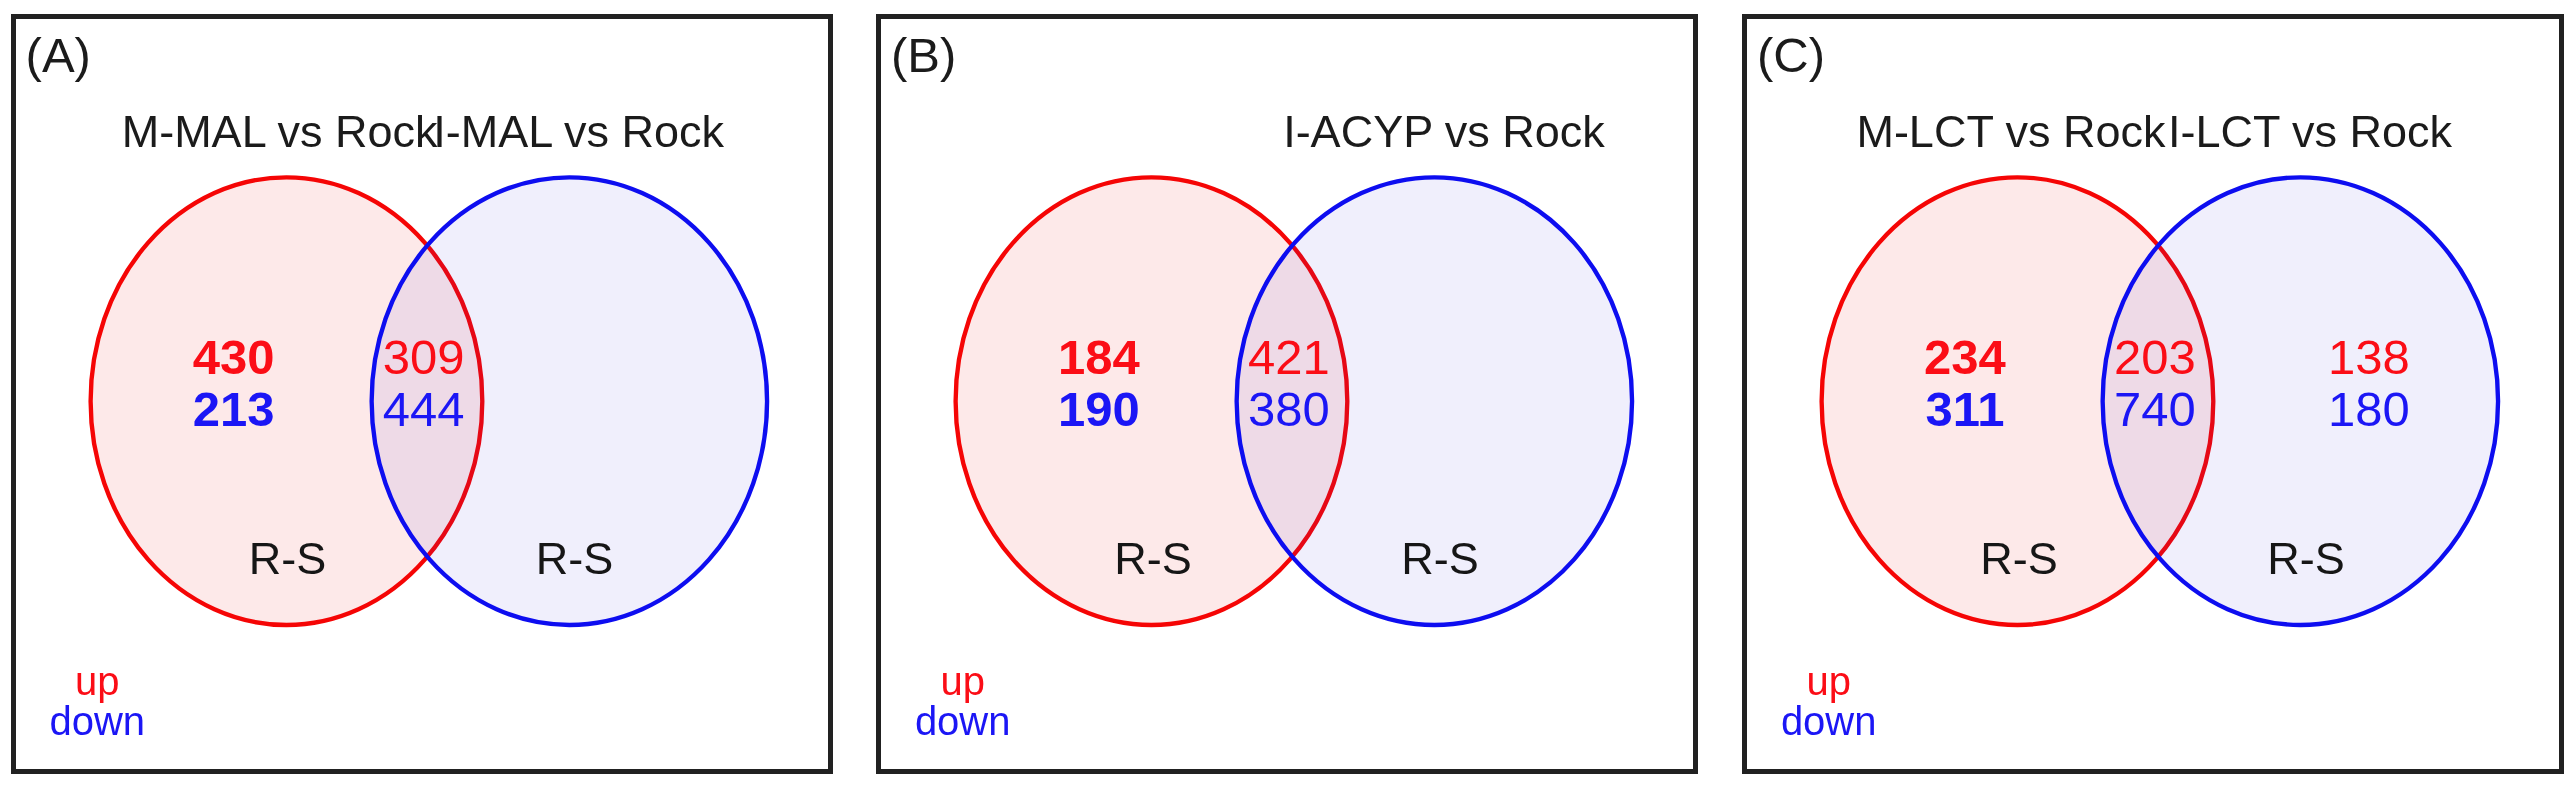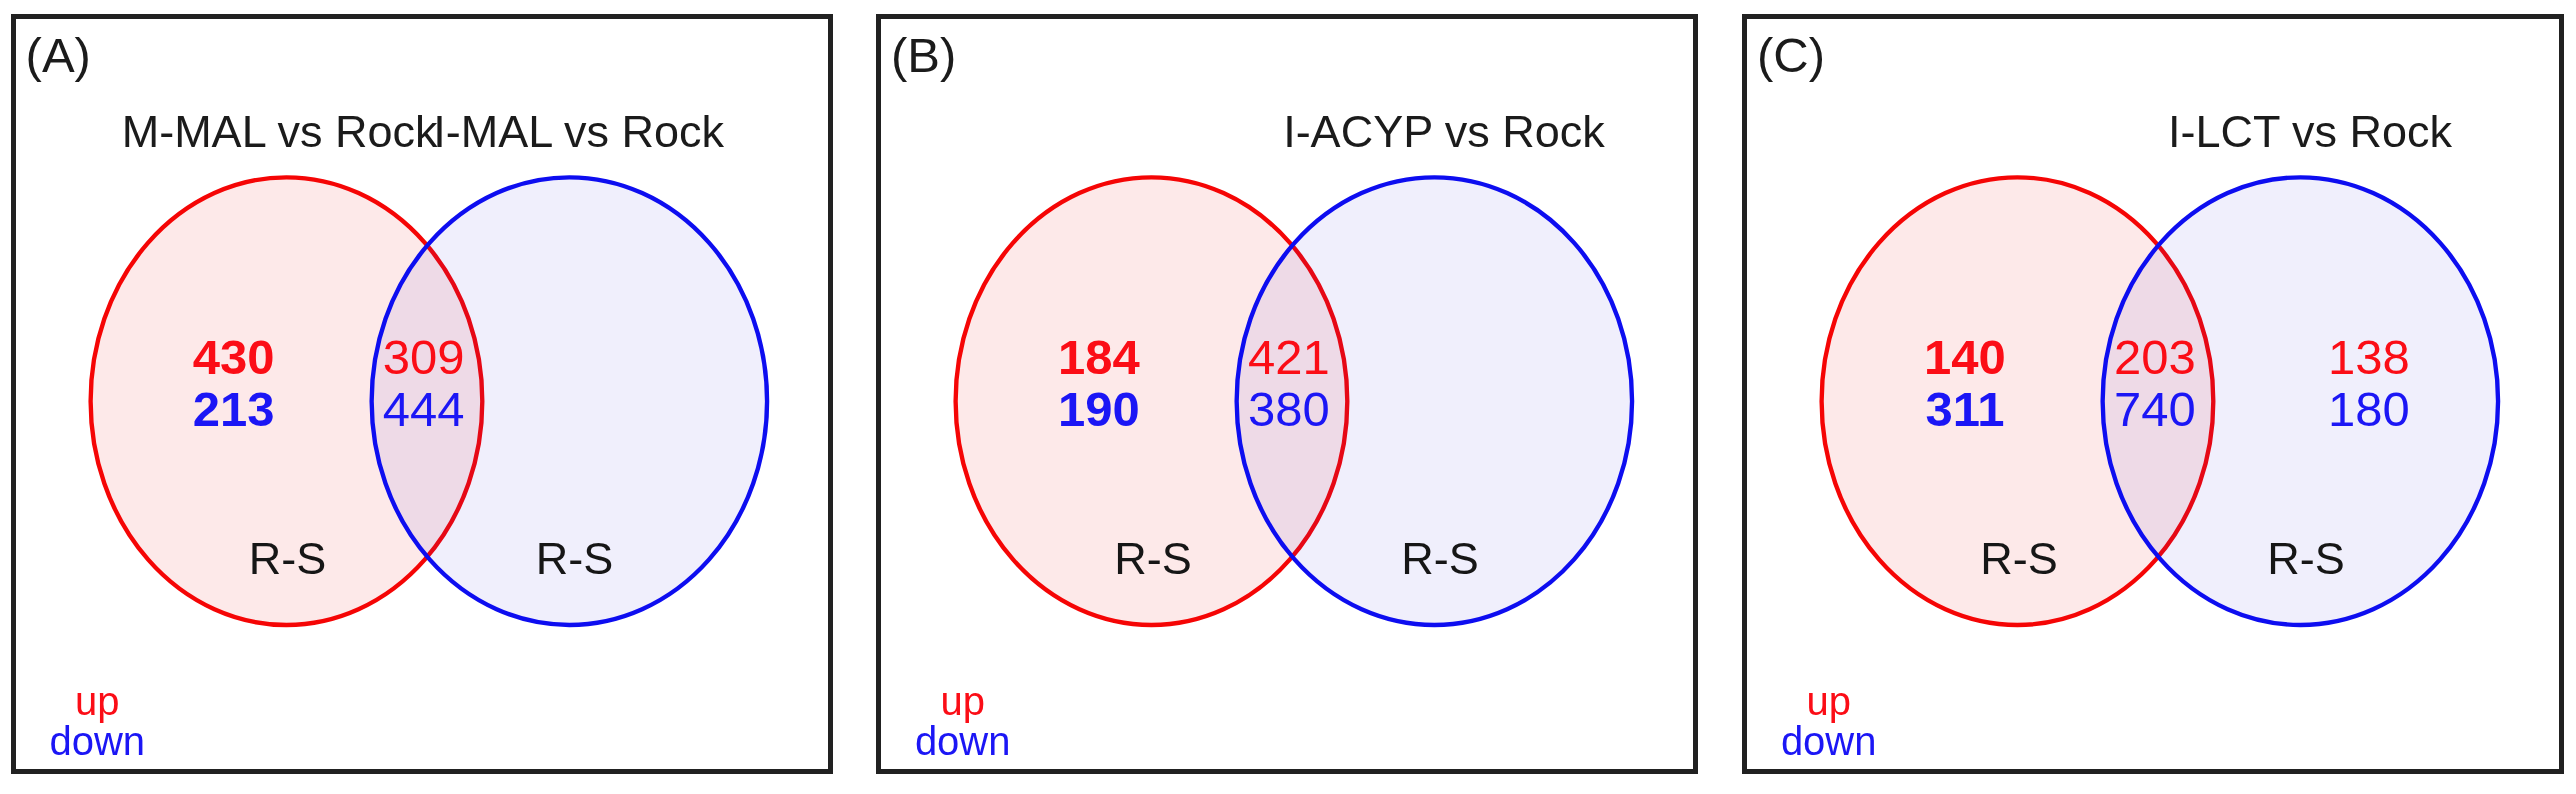--- a/index.html
+++ b/index.html
@@ -55,21 +55,21 @@
   .circle-label{
     position:absolute;top:514px;transform:translateX(-50%);
     font-size:45px;color:#161616;white-space:nowrap;
   }
   .circle-label-left{left:272px;}
   .circle-label-right{left:559px;}
   .legend{
     position:absolute;left:8.7px;top:642px;width:146px;
     text-align:center;font-size:40px;line-height:40px;
   }
-  .legend-up{color:var(--up-text);margin-top:20px;}
+  .legend-up{color:var(--up-text);}
   .legend-down{color:var(--down-text);}
 </style>
 </head>
 <body>
 
 <div class="figure">
 
   <section class="panel panel-a">
     <svg class="venn-svg" width="812" height="750" viewBox="0 0 1306 1205">
       <ellipse class="ellipse-left" cx="435" cy="614" rx="315" ry="360"></ellipse>
@@ -116,23 +116,24 @@
       <div class="legend-down">down</div>
     </div>
   </section>
 
   <section class="panel panel-c">
     <svg class="venn-svg" width="812" height="750" viewBox="0 0 1306 1205">
       <ellipse class="ellipse-left" cx="435" cy="614" rx="315" ry="360"></ellipse>
       <ellipse class="ellipse-right" cx="890" cy="614" rx="318" ry="360"></ellipse>
     </svg>
     <div class="panel-label">(C)</div>
+    <div class="set-title set-title-left">M-LCT vs Rock</div>
     <div class="set-title set-title-right">I-LCT vs Rock</div>
     <div class="counts counts-left">
-      <div class="count-up">140</div>
+      <div class="count-up">234</div>
       <div class="count-down">311</div>
     </div>
     <div class="counts counts-mid">
       <div class="count-up">203</div>
       <div class="count-down">740</div>
     </div>
     <div class="counts counts-right">
       <div class="count-up">138</div>
       <div class="count-down">180</div>
     </div>

